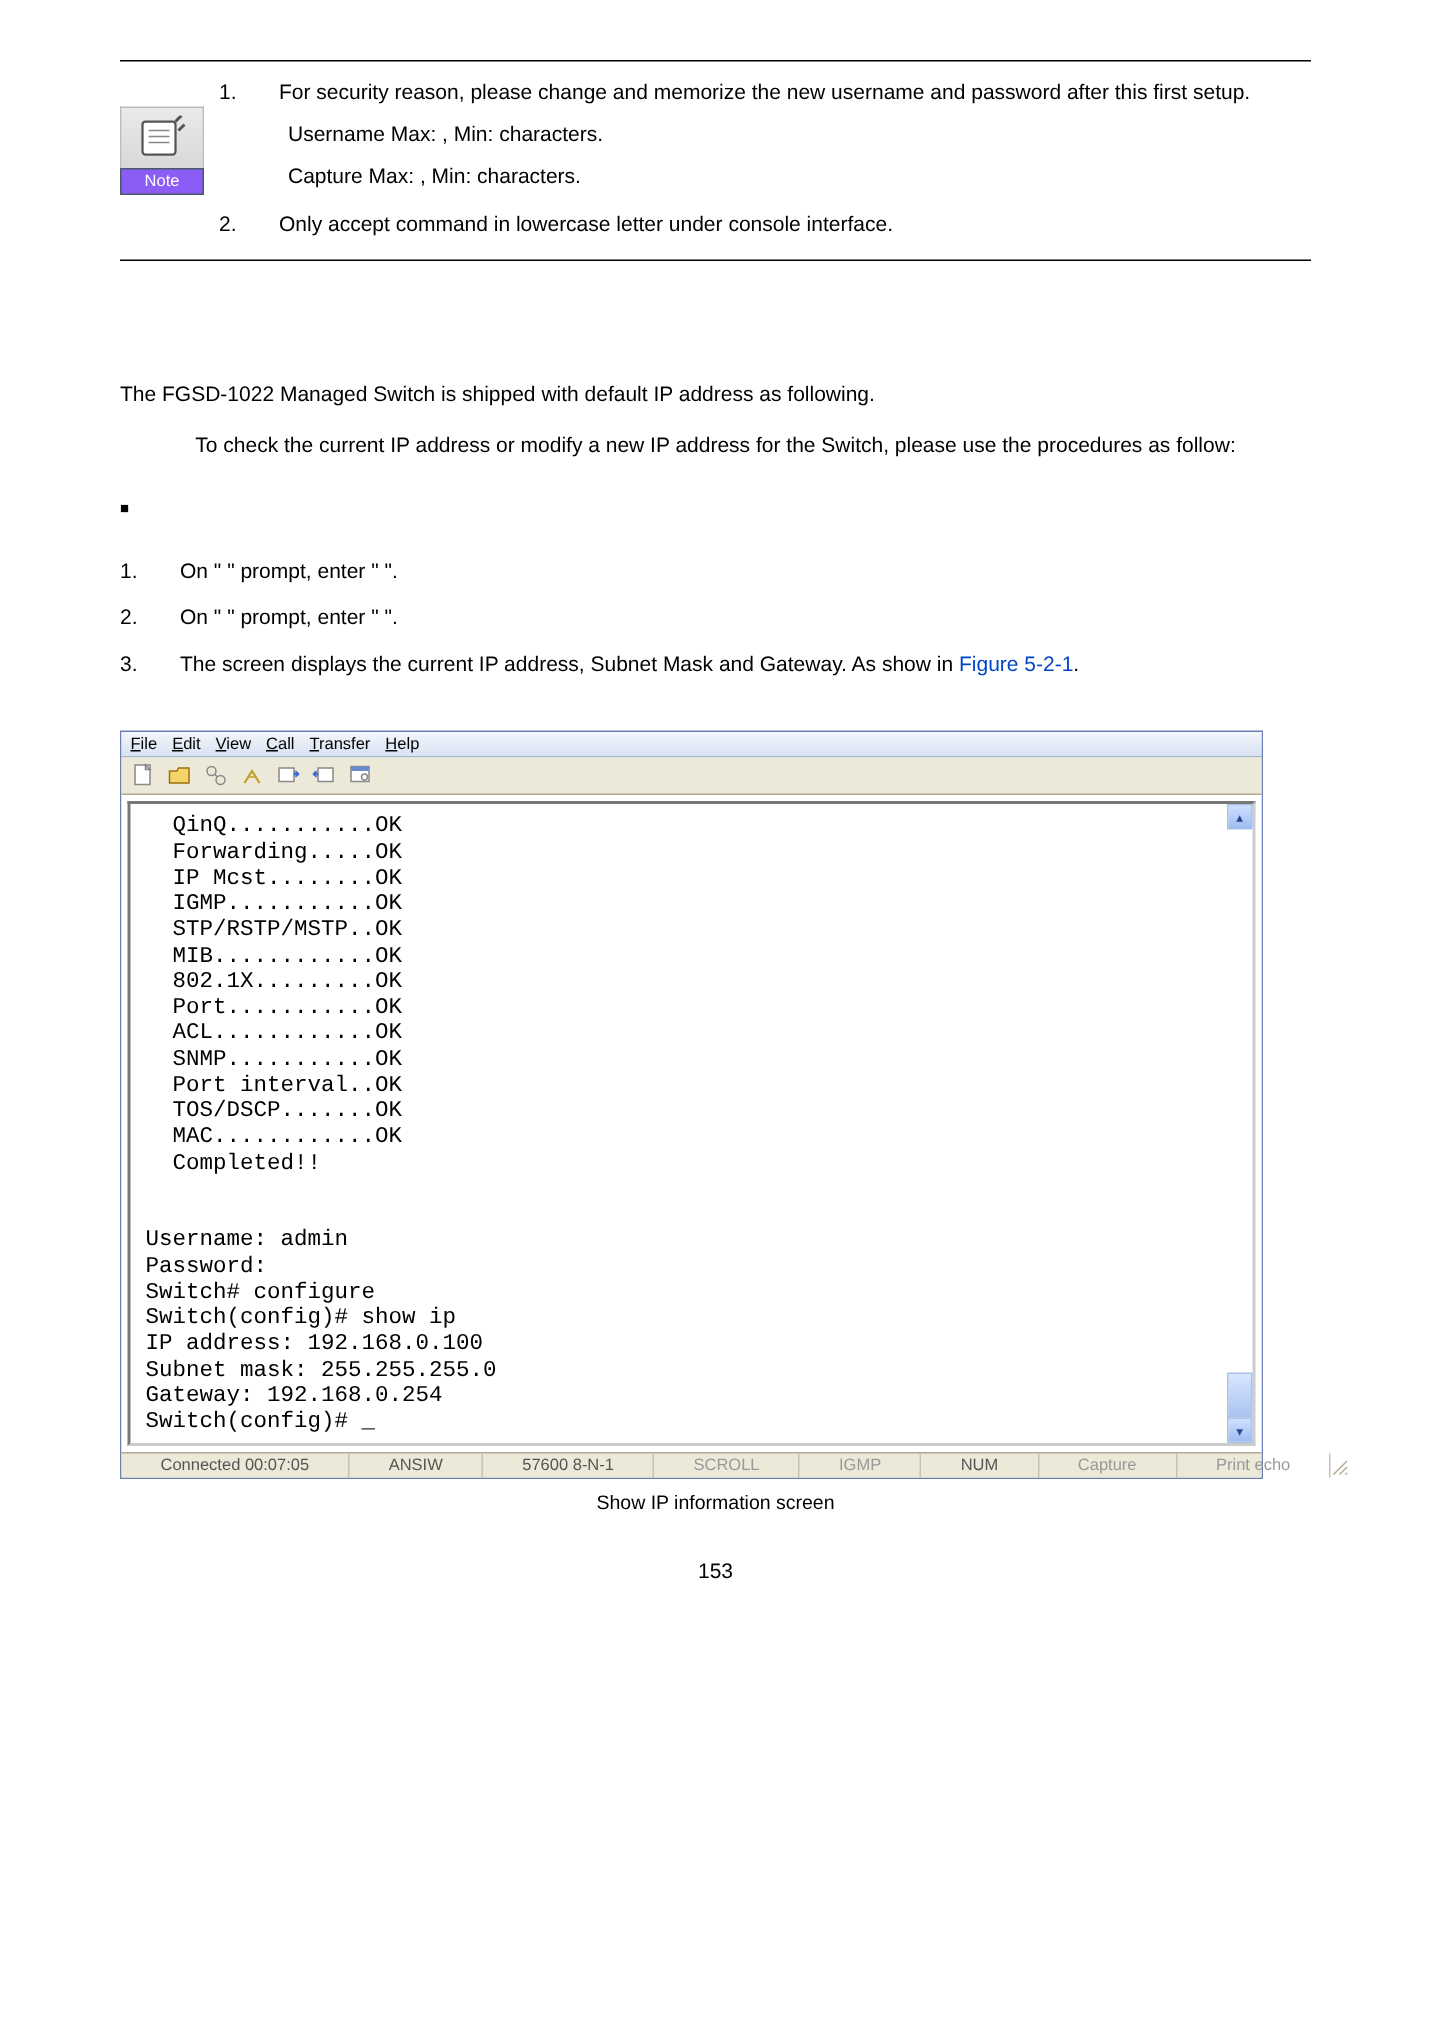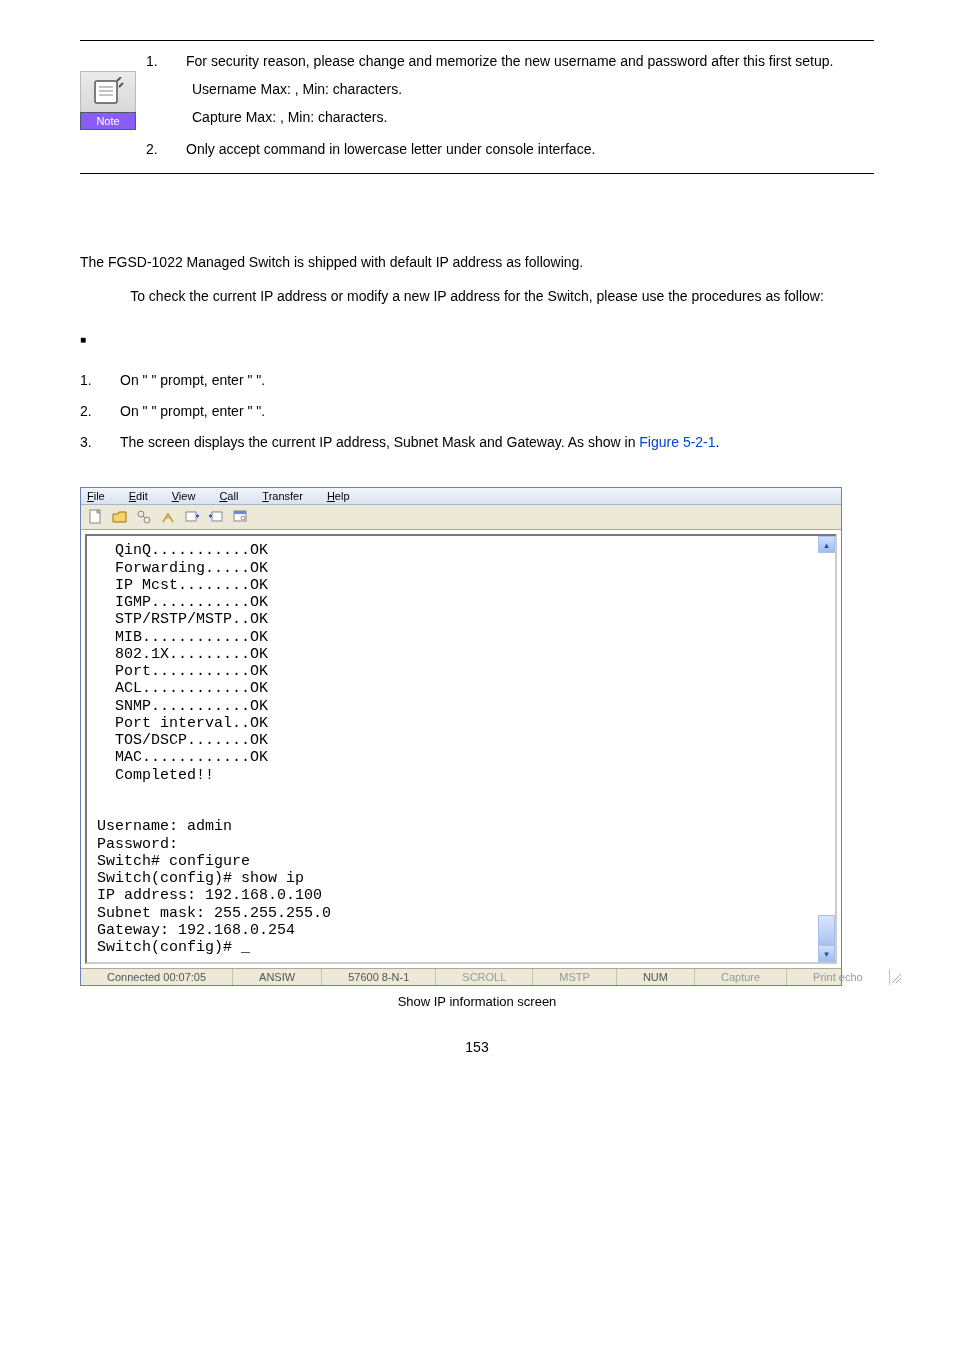--- a/index.html
+++ b/index.html
@@ -128,21 +128,21 @@
     display:inline-flex;align-items:center;justify-content:center;
     font-weight:bold;
     border-radius:2px;
   }
   .ht-win-min,.ht-win-max{ background:linear-gradient(#c5d5f5,#5e88d8); color:#1a2a6a; border:1px solid #fff3; }
   .ht-win-close{ background:linear-gradient(#f5a07a,#d8432a); color:#fff; border:1px solid #fff3; }
   .ht-menubar {
     background: linear-gradient(#f2f6fc,#d8e2f2);
     padding: 2px 6px;
     display:flex;
-    gap:24px;
+    gap:10px;
     color:#000;
     border-bottom:1px solid #aab6c8;
   }
   .ht-menubar span { cursor:default; }
   .ht-menubar .ul { text-decoration: underline; }
   .ht-toolbar {
     background: #ece9d8;
     padding: 3px 6px;
     border-bottom: 1px solid #b0a890;
     display:flex;
@@ -348,21 +348,21 @@
 Switch(config)# _</div>
         <div class="ht-scroll-thumb"></div>
         <div class="ht-scroll-dn">▾</div>
       </div>
     </div>
     <div class="ht-status">
       <div class="cell">Connected 00:07:05</div>
       <div class="cell">ANSIW</div>
       <div class="cell">57600 8-N-1</div>
       <div class="cell dim">SCROLL</div>
-      <div class="cell dim">MSTP</div>
+      <div class="cell dim">IGMP</div>
       <div class="cell">NUM</div>
       <div class="cell dim">Capture</div>
       <div class="cell dim">Print echo</div>
       <div class="ht-grip">
         <svg width="12" height="12">
             <line x1="2" y1="11" x2="11" y2="2" stroke="#b0a890"></line>
             <line x1="6" y1="11" x2="11" y2="6" stroke="#b0a890"></line>
             <line x1="10" y1="11" x2="11" y2="10" stroke="#b0a890"></line>
           </svg>
       </div>

